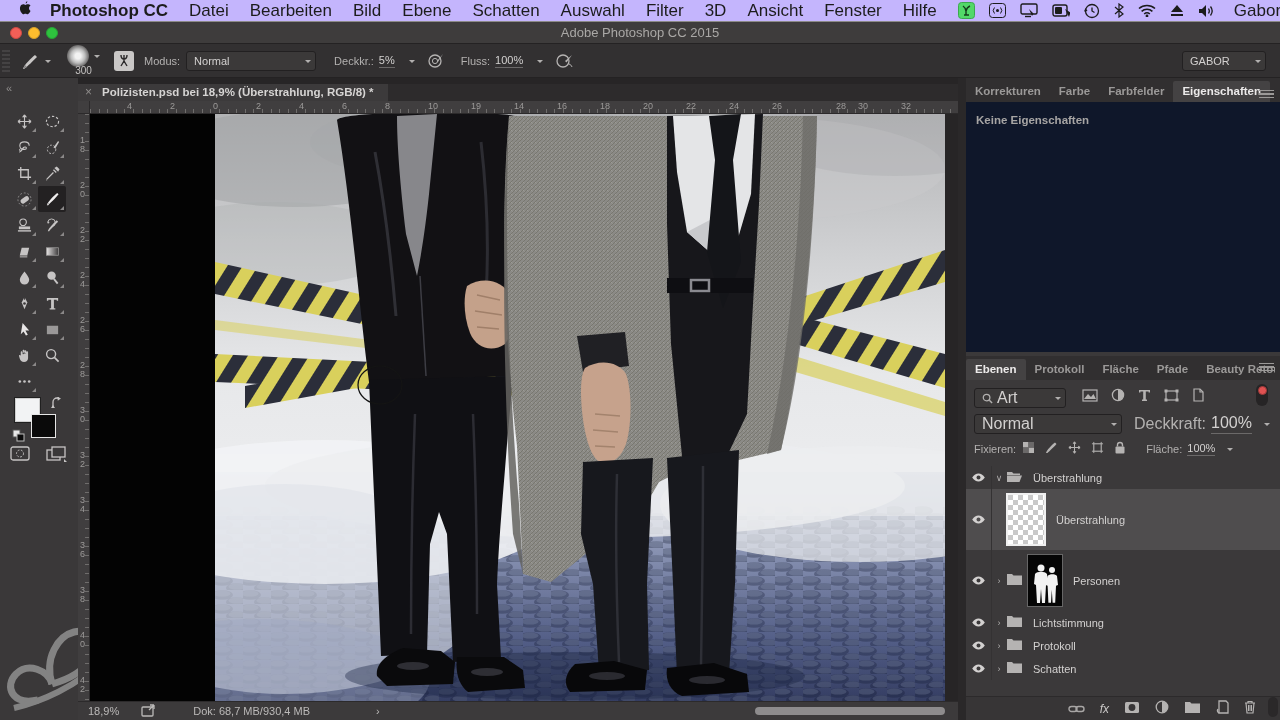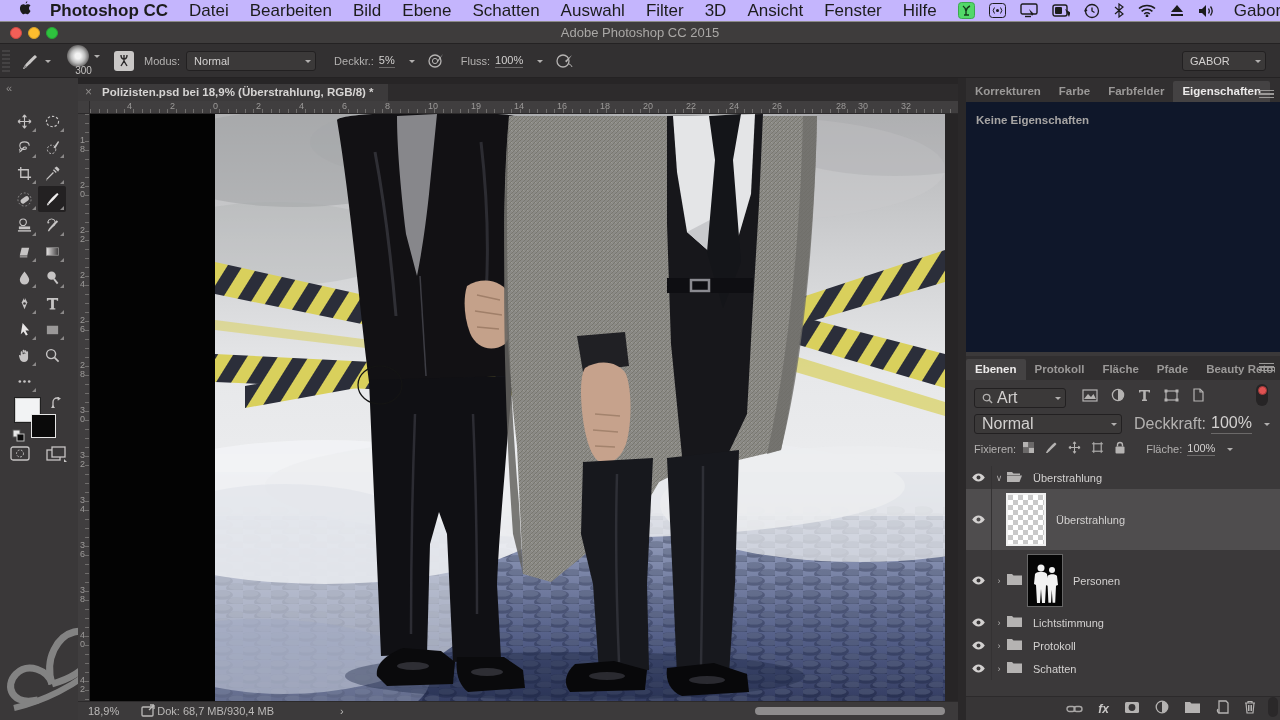--- a/index.html
+++ b/index.html
@@ -80,21 +80,21 @@
             background-size:4px 100%; background-position:100% 0; background-repeat:no-repeat;}
   .vruler span { position:absolute; left:2px; font-size:9px; color:#9c9a99; white-space:pre-line; line-height:9px; }
   .canvas { position:absolute; left:12px; top:36px; width:868px; height:587px; background:#272526; }
   .pasteboard { position:absolute; left:0; top:0; width:125px; height:587px; background:#030303; }
   .photo { position:absolute; left:125px; top:0; width:730px; height:587px; }
   .photo svg { display:block; width:730px; height:587px; }
   .statusbar { position:absolute; left:0; top:623px; width:880px; height:19px; background:#3c3a3b; border-top:1px solid #2c2a2b;
                display:flex; align-items:center; color:#bbb9b8; font-size:11px; }
   .statusbar .zoomv { margin-left:10px; }
   .statusbar .exp { margin-left:22px; }
-  .statusbar .doki { }
+  .statusbar .doki { margin-left:36px; }
   .statusbar .more { margin-left:66px; color:#bbb9b8; }
   .hscroll { position:absolute; left:677px; top:5px; width:190px; height:8px; border-radius:4px; background:#8e8c8d; }
 
   
   .panelgap { position:absolute; left:958px; top:0; width:8px; height:642px; background:#2a2829; }
   .panels { position:absolute; left:966px; top:0; width:314px; height:642px; background:#3b393a; }
   .ptabs { position:absolute; left:0; width:314px; height:24px; background:#312f30; display:flex; align-items:flex-end; }
   .ptab { padding:4px 9px 5px 9px; color:#9b9998; font-size:11.5px; font-weight:bold; white-space:nowrap; }
   .ptab.active { background:#444243; color:#eceaea; border-radius:2px 2px 0 0; }
   .pmenu { position:absolute; right:6px; top:9px; width:15px; height:10px;
@@ -121,21 +121,21 @@
   .layer-row.selected { background:#4f4d4e; }
   .eyebox { width:26px; display:flex; justify-content:center; align-items:center; border-right:1px solid #343233; align-self:stretch;}
   .lchev { width:14px; text-align:center; color:#b0aead; font-size:9px; }
   .thumb-checker { width:40px; height:53px; margin-left:14px; border:2px solid #f0f0f0;
        background:repeating-conic-gradient(#ffffff 0 25%, #c9c9c9 0 50%); background-size:10px 10px; }
   .thumb-sil { width:36px; height:53px; margin-left:4px; border:1px solid #666; background:#050505; display:flex; align-items:flex-end; justify-content:center;}
   .lname { margin-left:10px; white-space:nowrap; }
   .lactions { position:absolute; left:0; top:340px; width:314px; height:24px; background:#373536; border-top:1px solid #2c2a2b;
               display:flex; align-items:center; justify-content:flex-end; gap:15px; padding-right:24px;}
   .lp-vsb { position:absolute; right:2px; top:341px; width:10px; height:20px; border-radius:5px; background:#29272 8;}
-  .fxlabel { color:#c9c7c6; font-size:12px; font-style:italic; font-weight:bold; }
+  .fxlabel { color:#c9c7c6; font-size:12px; font-style:italic; font-weight:normal; }
 </style>
 </head>
 <body>
 
 <div class="app">
 
   <div class="menubar">
     <span class="apple">
       <svg width="14" height="16" viewBox="0 0 14 16">
           <path d="M9.3 1.2c.1 1-.7 2.1-1.6 2.2-.1-1 .8-2.1 1.6-2.2zM11 8.2c0-1.7 1.4-2.5 1.5-2.6-.8-1.2-2.1-1.3-2.5-1.3-1.1-.1-2 .6-2.6.6-.5 0-1.3-.6-2.2-.6-1.1 0-2.2.7-2.7 1.7-1.2 2-.3 5 .8 6.6.5.8 1.2 1.7 2 1.6.8 0 1.1-.5 2.1-.5s1.3.5 2.2.5c.9 0 1.5-.8 2-1.6.6-.9.9-1.8.9-1.9 0 0-1.5-.6-1.5-2.5z" fill="#1c1c1c"></path>

